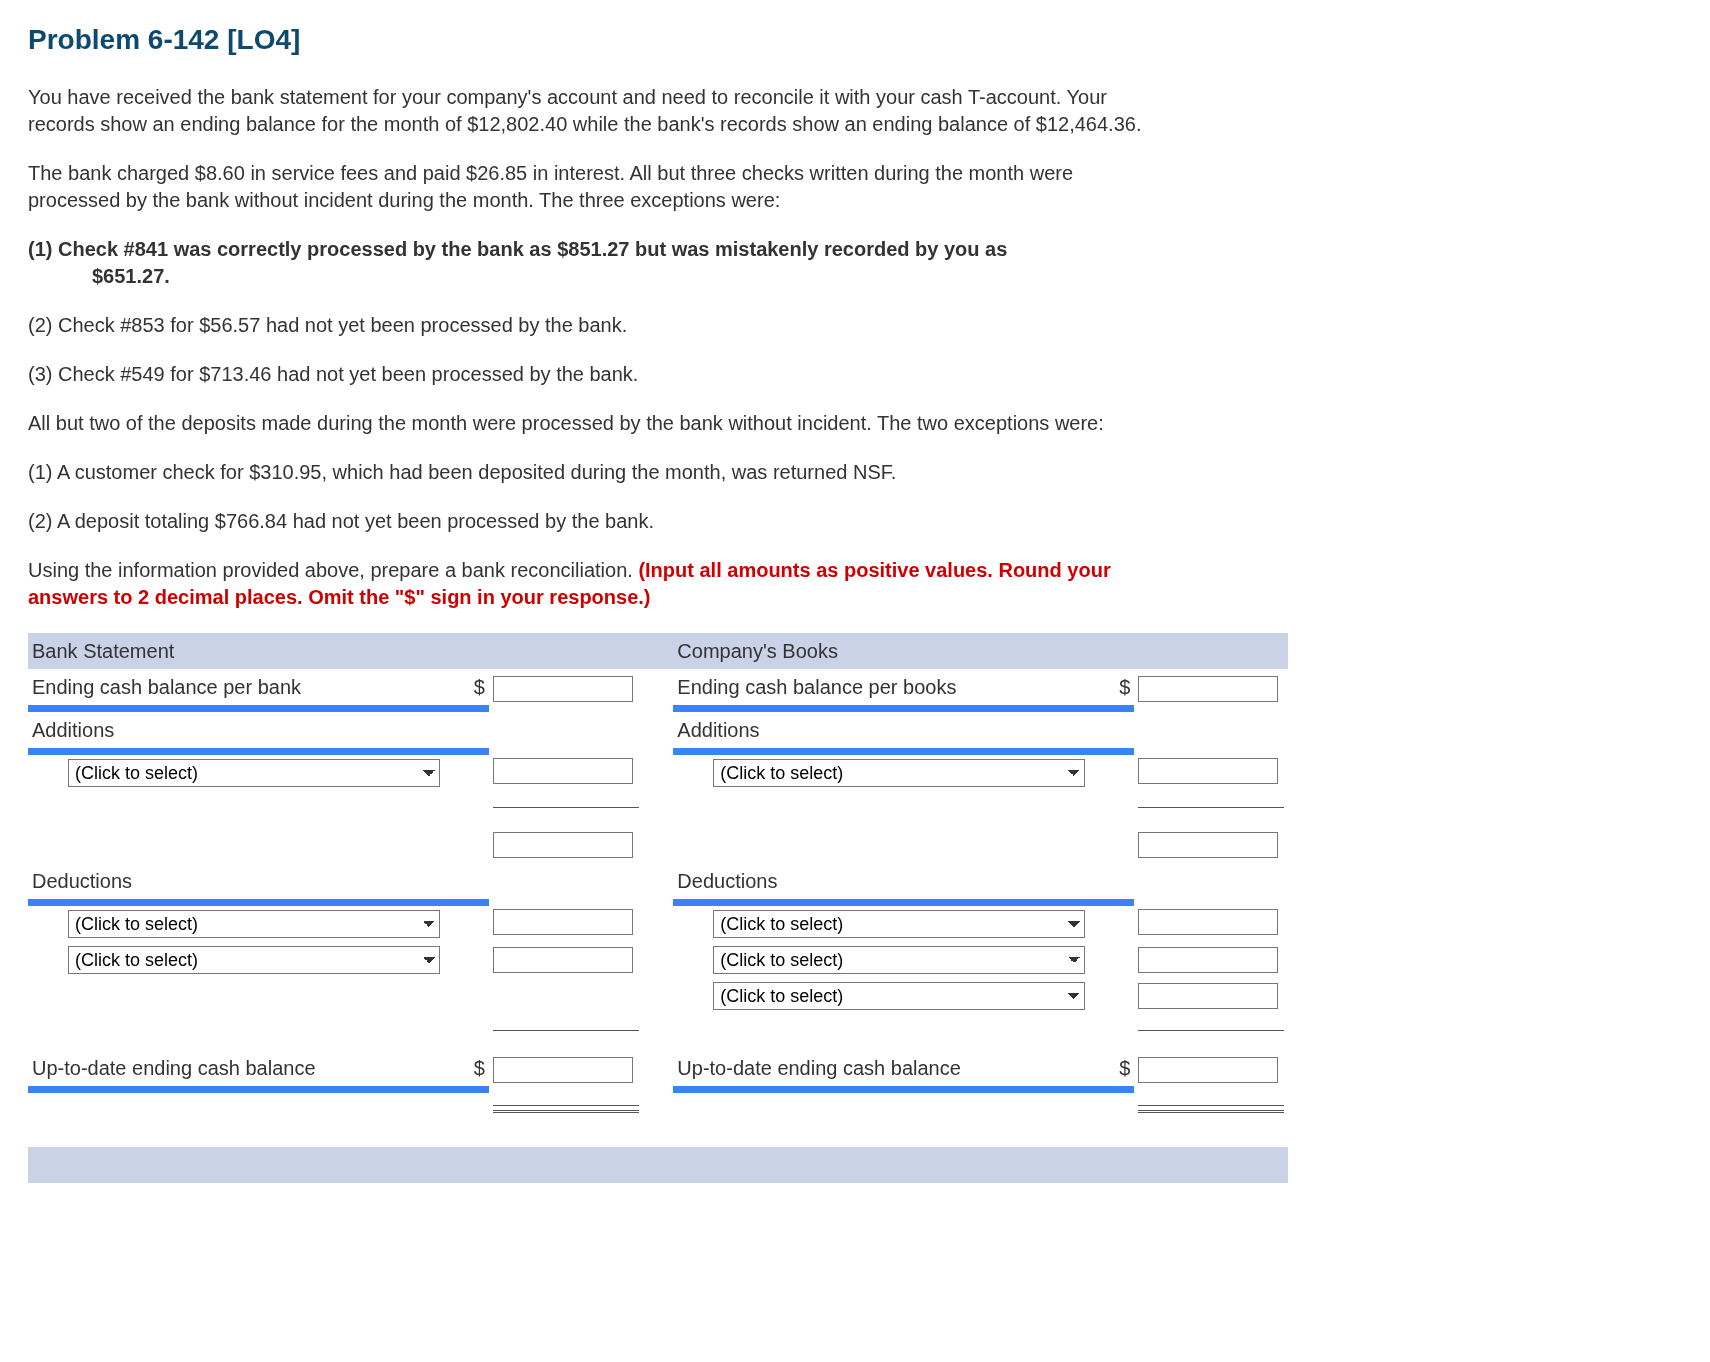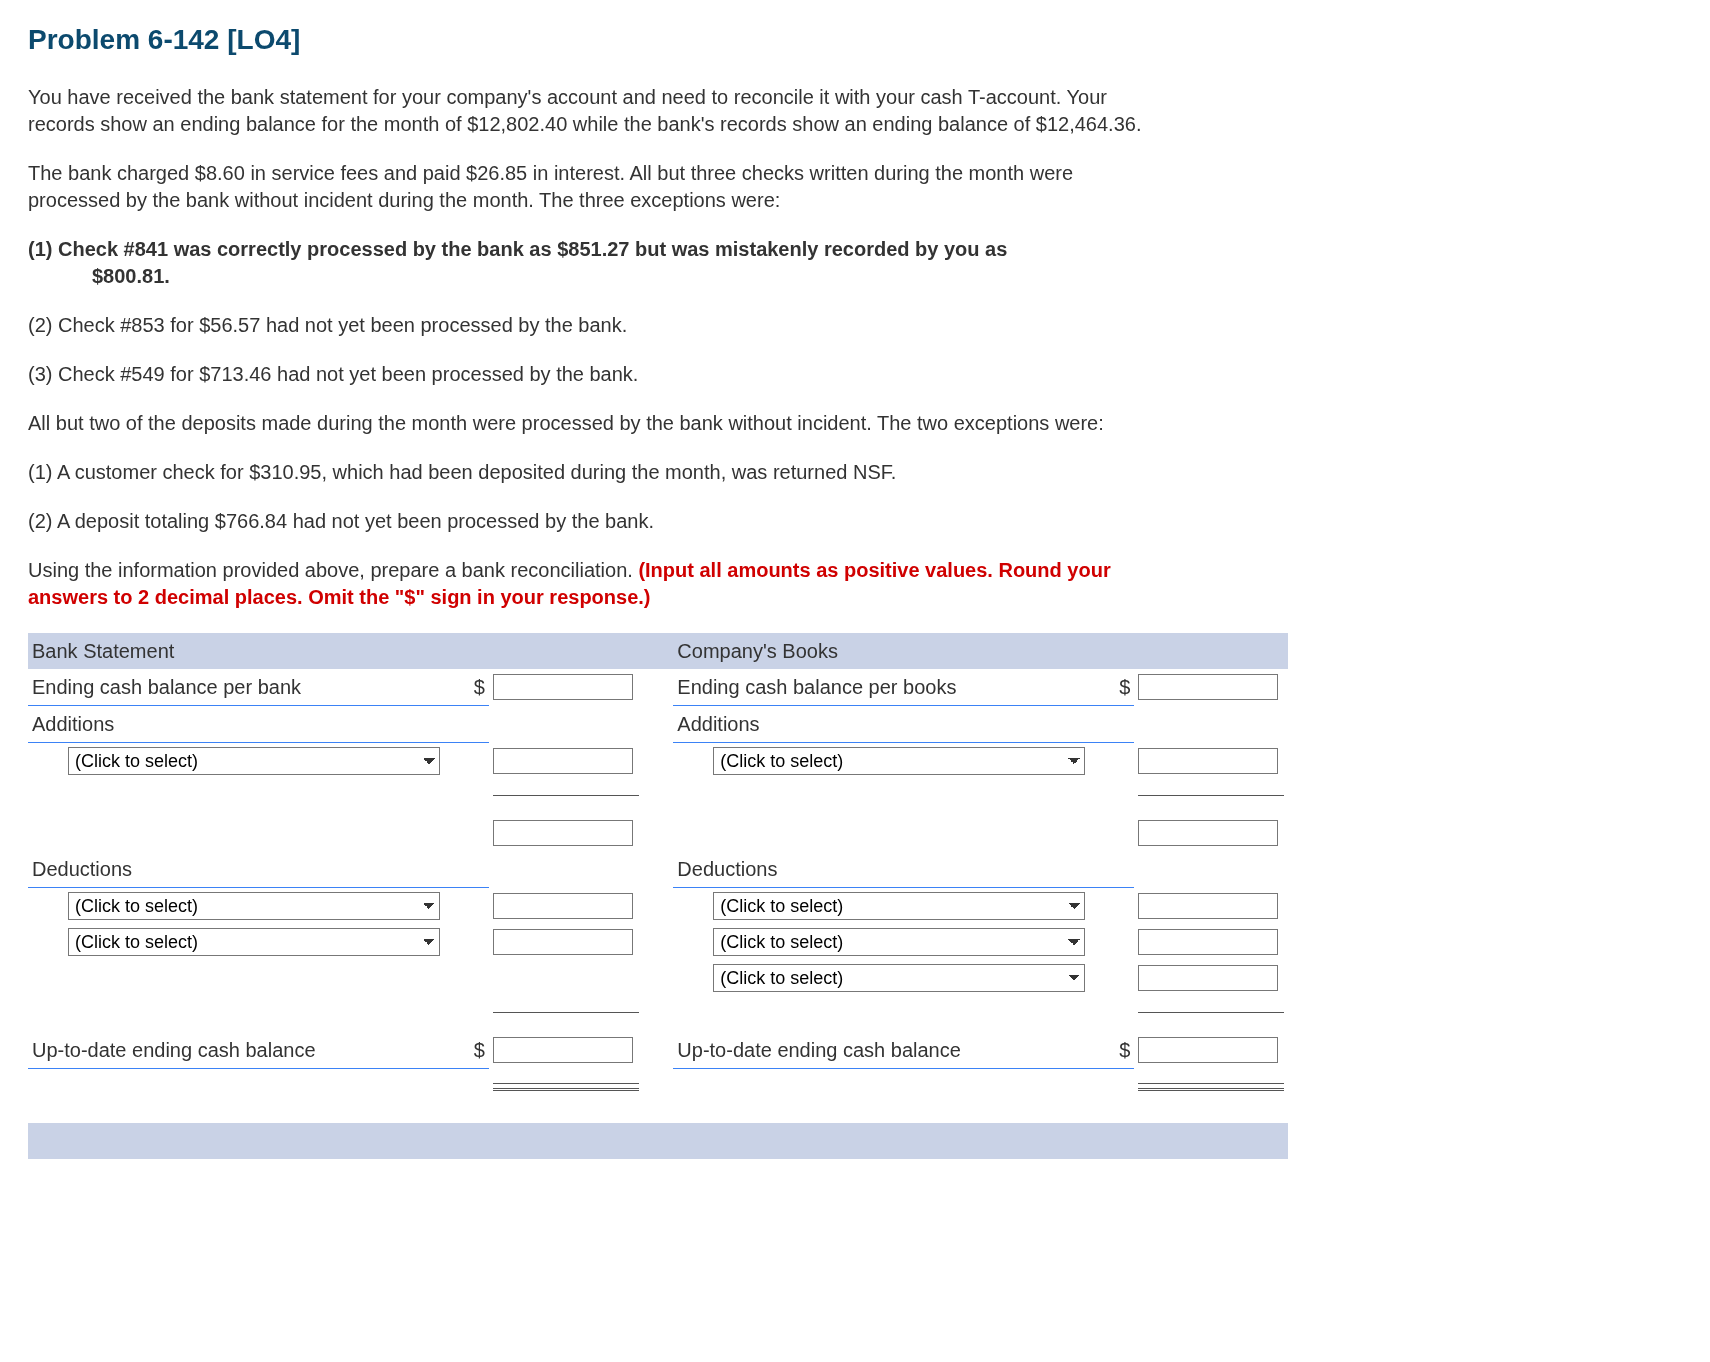--- a/index.html
+++ b/index.html
@@ -44,21 +44,21 @@
   }
   .header-band {
     background: #c9d2e6;
   }
   .header-cell {
     text-align: left;
     font-weight: normal;
   }
   .row-line td.label-col,
   .row-line td.dollar-col {
-    border-bottom: 1px solid #3b82f6;
+    border-bottom: 7px solid #3b82f6;
   }
   .label-col {
     width: 420px;
   }
   .dollar-col {
     width: 30px;
     text-align: right;
     padding-right: 6px;
   }
   .input-col {
@@ -113,21 +113,21 @@
 <body>
 
 <h1>Problem 6-142 [LO4]</h1>
 
 <p>You have received the bank statement for your company's account and need to reconcile it with your cash T-account. Your records show an ending balance for the month of $12,802.40 while the bank's records show an ending balance of $12,464.36.</p>
 
 <p>The bank charged $8.60 in service fees and paid $26.85 in interest. All but three checks written during the month were processed by the bank without incident during the month. The three exceptions were:</p>
 
 <p class="indent-sub">
   <span>(1) Check #841 was correctly processed by the bank as $851.27 but was mistakenly recorded by you as</span><br>
-  <span style="padding-left:32px;">$800.81.</span>
+  <span style="padding-left:32px;">$651.27.</span>
 </p>
 
 <p>(2) Check #853 for $56.57 had not yet been processed by the bank.</p>
 
 <p>(3) Check #549 for $713.46 had not yet been processed by the bank.</p>
 
 <p>All but two of the deposits made during the month were processed by the bank without incident. The two exceptions were:</p>
 
 <p>(1) A customer check for $310.95, which had been deposited during the month, was returned NSF.</p>
 

